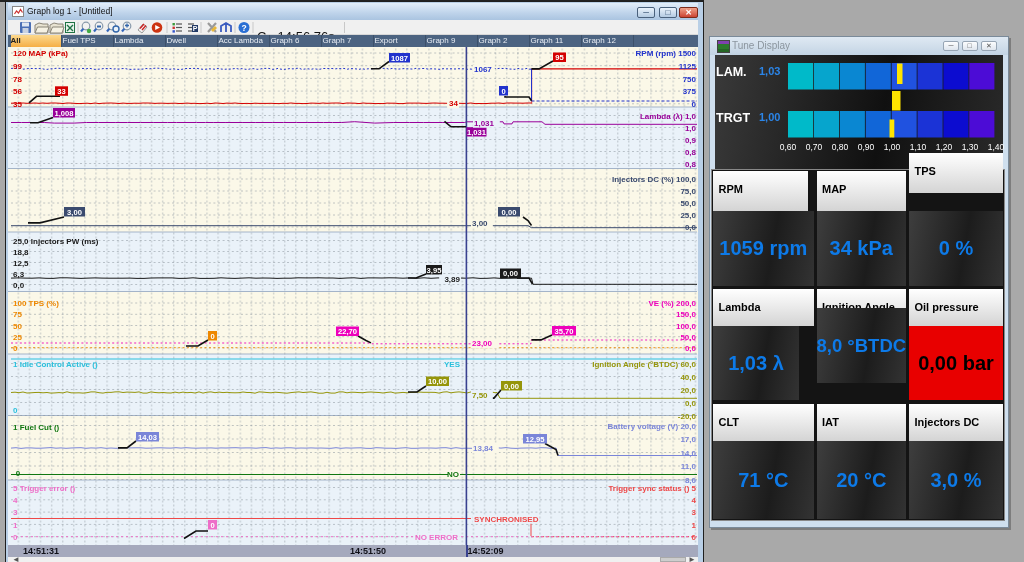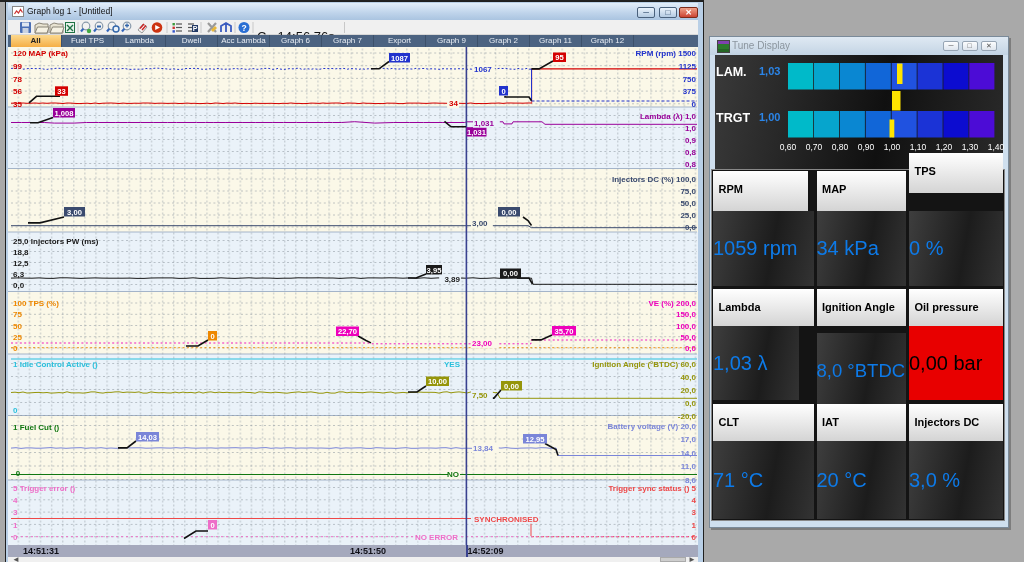--- a/index.html
+++ b/index.html
@@ -7,34 +7,34 @@
 #gwin{left:5px;top:1px;width:699px;height:561px;background:#b9cfe6;border:1px solid #1f1f1f;border-bottom:none}
 #gtitle{left:8px;top:3px;width:690px;height:17px;background:linear-gradient(#e3eefa,#bed3ea 60%,#aac4e0);font-size:9px;color:#111;line-height:17px}
 #gtitle .ic{position:absolute;left:4px;top:2.5px;width:12px;height:11px;background:#fff;border:1px solid #888}
 #gtitle .tt{position:absolute;left:19px;top:0px;font-size:8.5px}
 .wbtn{position:absolute;top:7px;width:18px;height:11px;border:1px solid #4a617c;border-radius:2px;background:linear-gradient(#eaf2fb,#b4cbe2);color:#1b3a5c;font-size:8px;line-height:9px;text-align:center;font-weight:bold}
 .wbtn.close{background:linear-gradient(#f0a088,#cc4433);border-color:#7c2a1a;color:#fff}
 #gtool{left:8px;top:20px;width:690px;height:15px;background:#f0f0f0;border-bottom:1px solid #d8d8d8}
 #gtool .ct{position:absolute;left:249px;top:9px;font-size:13px;color:#111}
 #gtool .sep2{position:absolute;left:336px;top:2px;width:1px;height:11px;background:#c8c8c8}
 #gtabs{left:8px;top:35px;width:690px;height:11.5px;background:#4c6381}
-.tab{position:absolute;top:0;width:51px;height:11.5px;font-size:8px;color:#e8edf4;text-align:center;line-height:11.5px;border-right:1px solid #3c506a;white-space:nowrap}
+.tab{position:absolute;top:0;width:51px;height:11.5px;font-size:8px;color:#e8edf4;line-height:11.5px;border-right:1px solid #3c506a;white-space:nowrap}
 .tab.on{background:linear-gradient(#fcd98e,#f5af45);color:#222;font-weight:bold}
 #gplot{left:8px;top:46.5px;width:690px;height:498.5px;background:#fbf8e8}
 #gtime{left:8px;top:545px;width:690px;height:11.5px;background:#a5a9bd;font-size:9px;font-weight:bold;color:#101018}
 #gscroll{left:8px;top:556.5px;width:690px;height:5.5px;background:#f0f0f0}
 #gscroll .thumb{position:absolute;left:652px;top:0.5px;width:26px;height:5px;background:#cdcdcd;border:1px solid #aaa}
 
 #twin{left:709px;top:36px;width:300px;height:492px;background:#cfdfee;border:1px solid #7a8a99;box-shadow:2px 2px 0 rgba(70,70,70,0.45)}
 #ttitle{left:710px;top:37px;width:298px;height:17.5px;background:linear-gradient(#dfe9f3,#c3d4e4);font-size:10px;color:#8b959e;line-height:18px}
 .twbtn{position:absolute;top:40.5px;width:16px;height:10px;border:1px solid #97a5b4;border-radius:2px;background:linear-gradient(#fcfdfe,#dfe6ee);color:#555;font-size:7px;line-height:8px;text-align:center}
 #tpanel{left:715px;top:54.5px;width:288px;height:114px;background:linear-gradient(100deg,#3a3a3a,#101010 58%,#2a2a2a)}
 #tgridbg{left:711px;top:168.5px;width:294px;height:352px;background:#141414;border:1px solid #888}
 .ghead{position:absolute;background:linear-gradient(#ffffff,#d4d4d4);color:#000;font-size:11px;font-weight:bold;padding:12px 0 0 5.5px}
-.gval{position:absolute;background:linear-gradient(100deg,#3e3e3e,#1c1c1c 58%,#333);color:#0d7ae8;font-size:20px;font-weight:normal;white-space:nowrap;overflow:visible}
+.gval{position:absolute;background:linear-gradient(100deg,#3e3e3e,#1c1c1c 58%,#333);color:#0d7ae8;font-size:20px;font-weight:bold;text-align:center;white-space:nowrap;overflow:visible}
 .gval.red{background:#e80000;color:#000000}
 </style></head><body>
 <div class="abs" style="left:0;top:0;width:704px;height:2px;background:#222"></div>
 <div class="abs" id="gwin"></div>
 <div class="abs" id="gtitle">
     <span class="ic"><svg width="12" height="11">
         <polyline points="1.5,7 3.5,4 5.5,6 7.5,2.5 9.5,5.5" fill="none" stroke="#cc3333" stroke-width="1.2"></polyline>
       </svg></span>
     <span class="tt">Graph log 1 - [Untitled]</span>
   </div>
@@ -394,20 +394,20 @@
 <div class="abs" id="tgridbg"></div>
 <div class="ghead" style="left:713px;top:170.5px;width:95px;height:40.0px">RPM</div>
 <div class="gval" style="left:713px;top:210.5px;width:100.5px;height:75.0px;line-height:75.0px">1059 rpm</div>
 <div class="ghead" style="left:816.5px;top:170.5px;width:89.5px;height:40.0px">MAP</div>
 <div class="gval" style="left:816.5px;top:210.5px;width:89.5px;height:75.0px;line-height:75.0px">34 kPa</div>
 <div class="ghead" style="left:909px;top:153px;width:94px;height:40.0px">TPS</div>
 <div class="gval" style="left:909px;top:210.5px;width:94px;height:75.0px;line-height:75.0px">0 %</div>
 <div class="ghead" style="left:713px;top:288.5px;width:100.5px;height:37.0px">Lambda</div>
 <div class="gval" style="left:713px;top:325.5px;width:86px;height:74.5px;line-height:74.5px">1,03 λ</div>
 <div class="ghead" style="left:816.5px;top:288.5px;width:89.5px;height:37.0px">Ignition Angle</div>
-<div class="gval" style="left:816.5px;top:333px;width:89.5px;height:74.5px;line-height:74.5px"><span style="font-size:18.5px">8,0 °BTDC</span></div>
+<div class="gval" style="left:816.5px;top:308px;width:89.5px;height:74.5px;line-height:74.5px"><span style="font-size:18.5px">8,0 °BTDC</span></div>
 <div class="ghead" style="left:909px;top:288.5px;width:94px;height:37.0px">Oil pressure</div>
 <div class="gval red" style="left:909px;top:325.5px;width:94px;height:74.5px;line-height:74.5px">0,00 bar</div>
 <div class="ghead" style="left:713px;top:403.5px;width:100.5px;height:37.0px">CLT</div>
 <div class="gval" style="left:713px;top:440.5px;width:100.5px;height:78.0px;line-height:78.0px">71 °C</div>
 <div class="ghead" style="left:816.5px;top:403.5px;width:89.5px;height:37.0px">IAT</div>
 <div class="gval" style="left:816.5px;top:440.5px;width:89.5px;height:78.0px;line-height:78.0px">20 °C</div>
 <div class="ghead" style="left:909px;top:403.5px;width:94px;height:37.0px">Injectors DC</div>
 <div class="gval" style="left:909px;top:440.5px;width:94px;height:78.0px;line-height:78.0px">3,0 %</div>
 </body></html>

